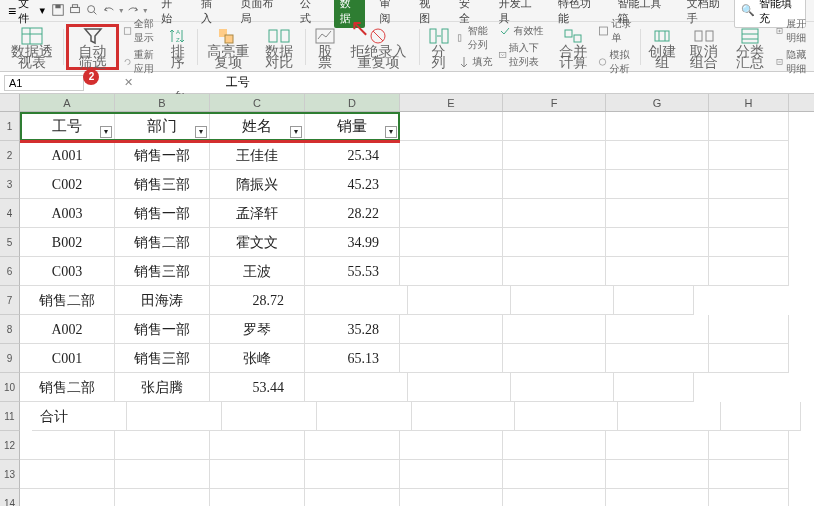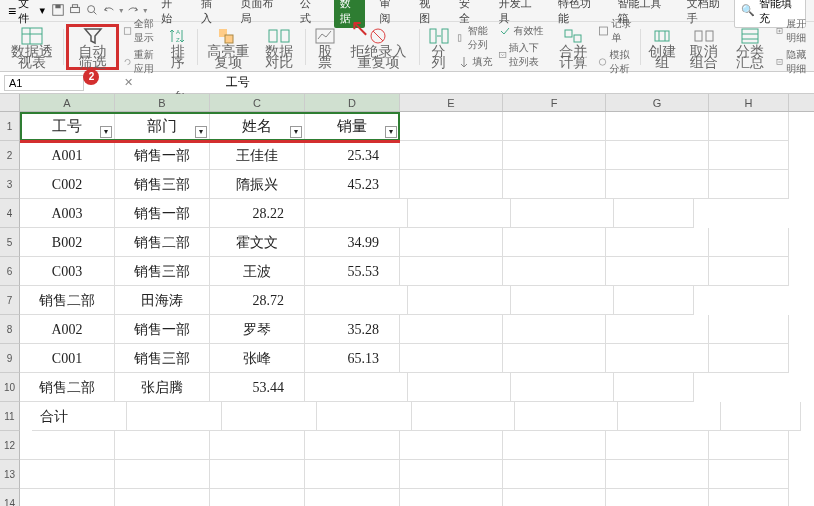--- a/index.html
+++ b/index.html
@@ -359,20 +359,21 @@
     <div class="cell w-d num">45.23</div>
     <div class="cell w-e"></div>
     <div class="cell w-f"></div>
     <div class="cell w-g"></div>
     <div class="cell w-h"></div>
         </div>
         <div class="row">
           <div class="row-h">4</div>
     <div class="cell w-a">A003</div>
     <div class="cell w-b">销售一部</div>
+    <div class="cell w-c">孟泽轩</div>
     <div class="cell w-d num">28.22</div>
     <div class="cell w-e"></div>
     <div class="cell w-f"></div>
     <div class="cell w-g"></div>
     <div class="cell w-h"></div>
         </div>
         <div class="row">
           <div class="row-h">5</div>
     <div class="cell w-a">B002</div>
     <div class="cell w-b">销售二部</div>

